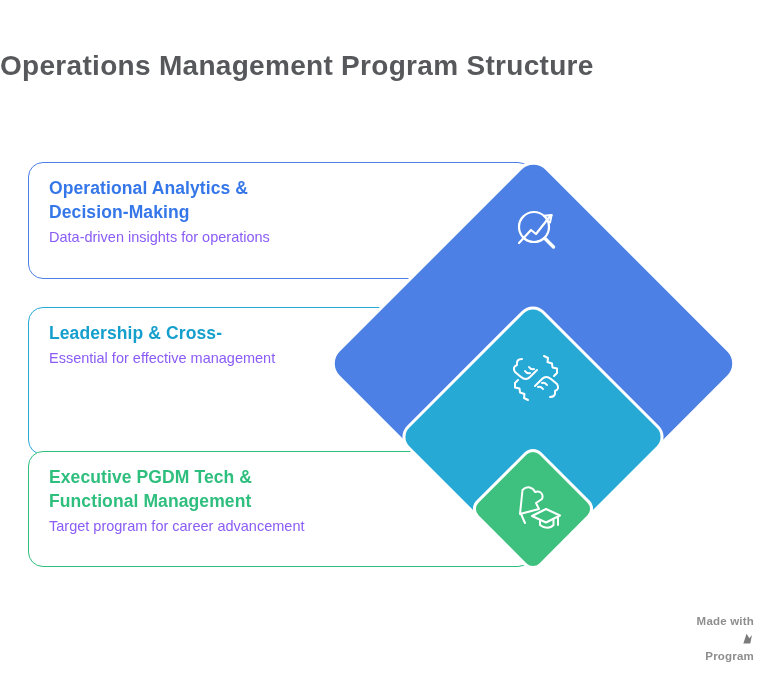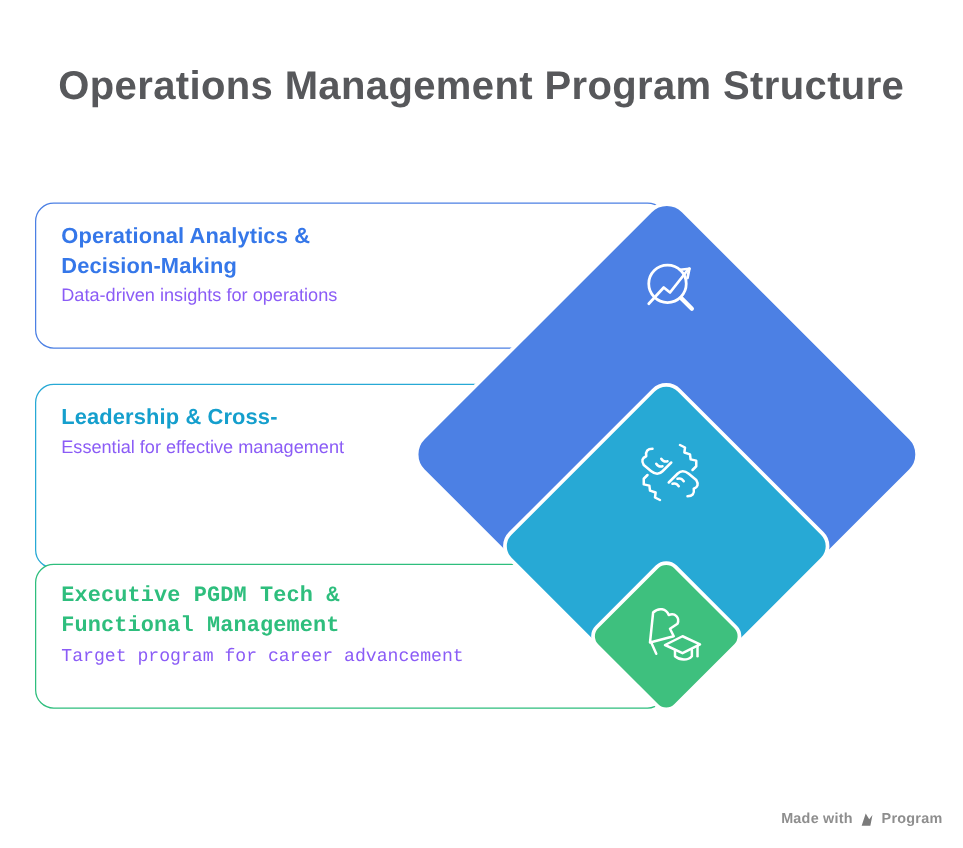--- a/index.html
+++ b/index.html
@@ -12,42 +12,41 @@
     height: 678px;
     background: #ffffff;
     overflow: hidden;
   }
 
   .page-title {
     position: absolute;
     top: 50px;
     left: 0;
     width: 100%;
-    text-align: center;
-    font-size: 32px;
+    font-size: 28px;
     font-weight: 700;
     letter-spacing: 0.3px;
     color: #57585B;
     z-index: 1;
   }
 
   
   .card {
     position: absolute;
     left: 28px;
     width: 505px;
     border-radius: 15px;
     border: 1.5px solid;
     background: #ffffff;
     padding: 13px 20px;
     z-index: 1;
   }
   .card--blue  { top: 162px; height: 117px; border-color: #4C80E4; }
   .card--teal  { top: 307px; height: 148px; border-color: #27A9D5; }
-  .card--green { top: 451px; height: 116px; border-color: #2EBE7D; font-family: Liberation Mono, monospace; }
+  .card--green { top: 451px; height: 116px; border-color: #2EBE7D; }
 
   .card-heading {
     font-size: 17.5px;
     font-weight: 700;
     line-height: 24px;
     letter-spacing: 0.1px;
   }
   .card--blue  .card-heading { color: #3577E9; }
   .card--teal  .card-heading { color: #159FCD; }
   .card--green .card-heading { color: #2EBE7D; }
@@ -91,28 +90,29 @@
   .icon-analytics { left: 513px; top: 203px; }
   .icon-handshake { left: 506px; top: 351px; }
   .icon-flagcap   { left: 509px; top: 481px; }
 
   
   .napkin-badge {
     position: absolute;
     right: 16px;
     bottom: 16px;
     display: flex;
-    align-items: flex-start;
+    align-items: flex-end;
     gap: 5px;
     font-size: 11.5px;
     font-weight: 600;
     letter-spacing: 0.2px;
     color: #8E8E8E;
     z-index: 6;
     cursor: pointer;
+    flex-direction: column;
   }
 </style>
 </head>
 <body>
 
 <div class="stage">
 
   <div class="page-title">Operations Management Program Structure</div>
 
   <div class="card card--blue">

